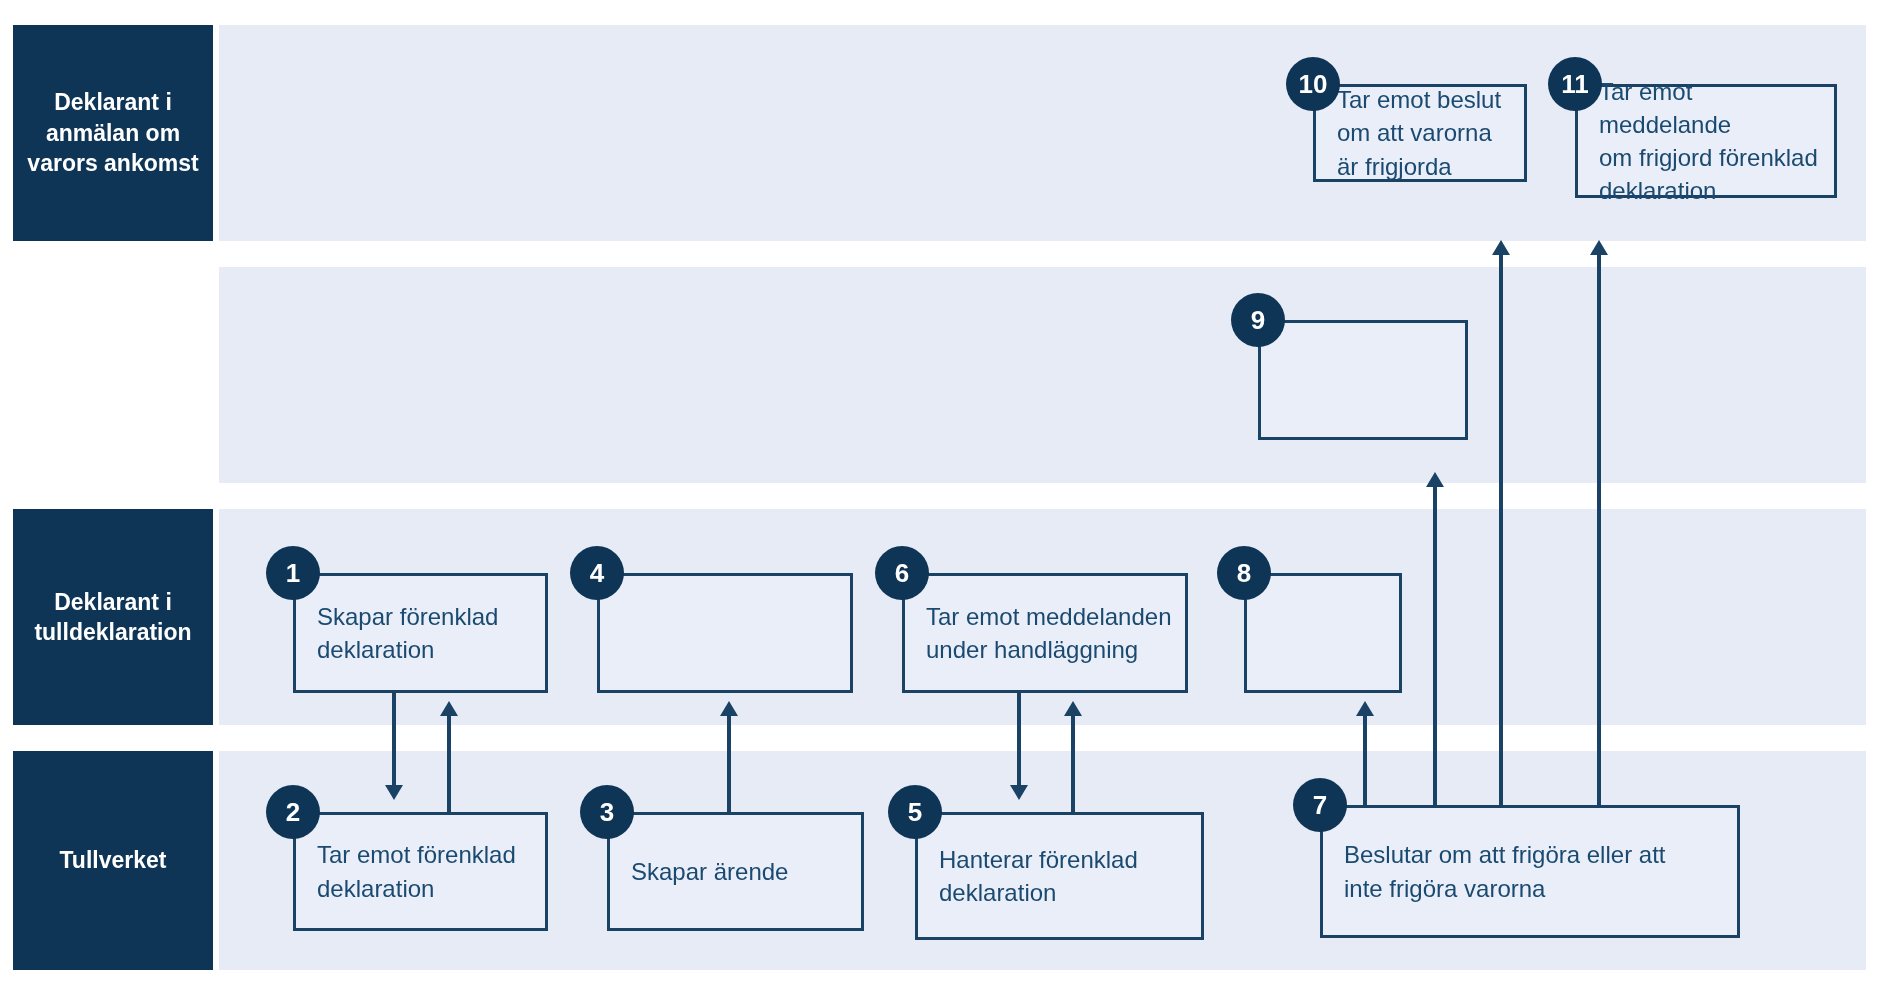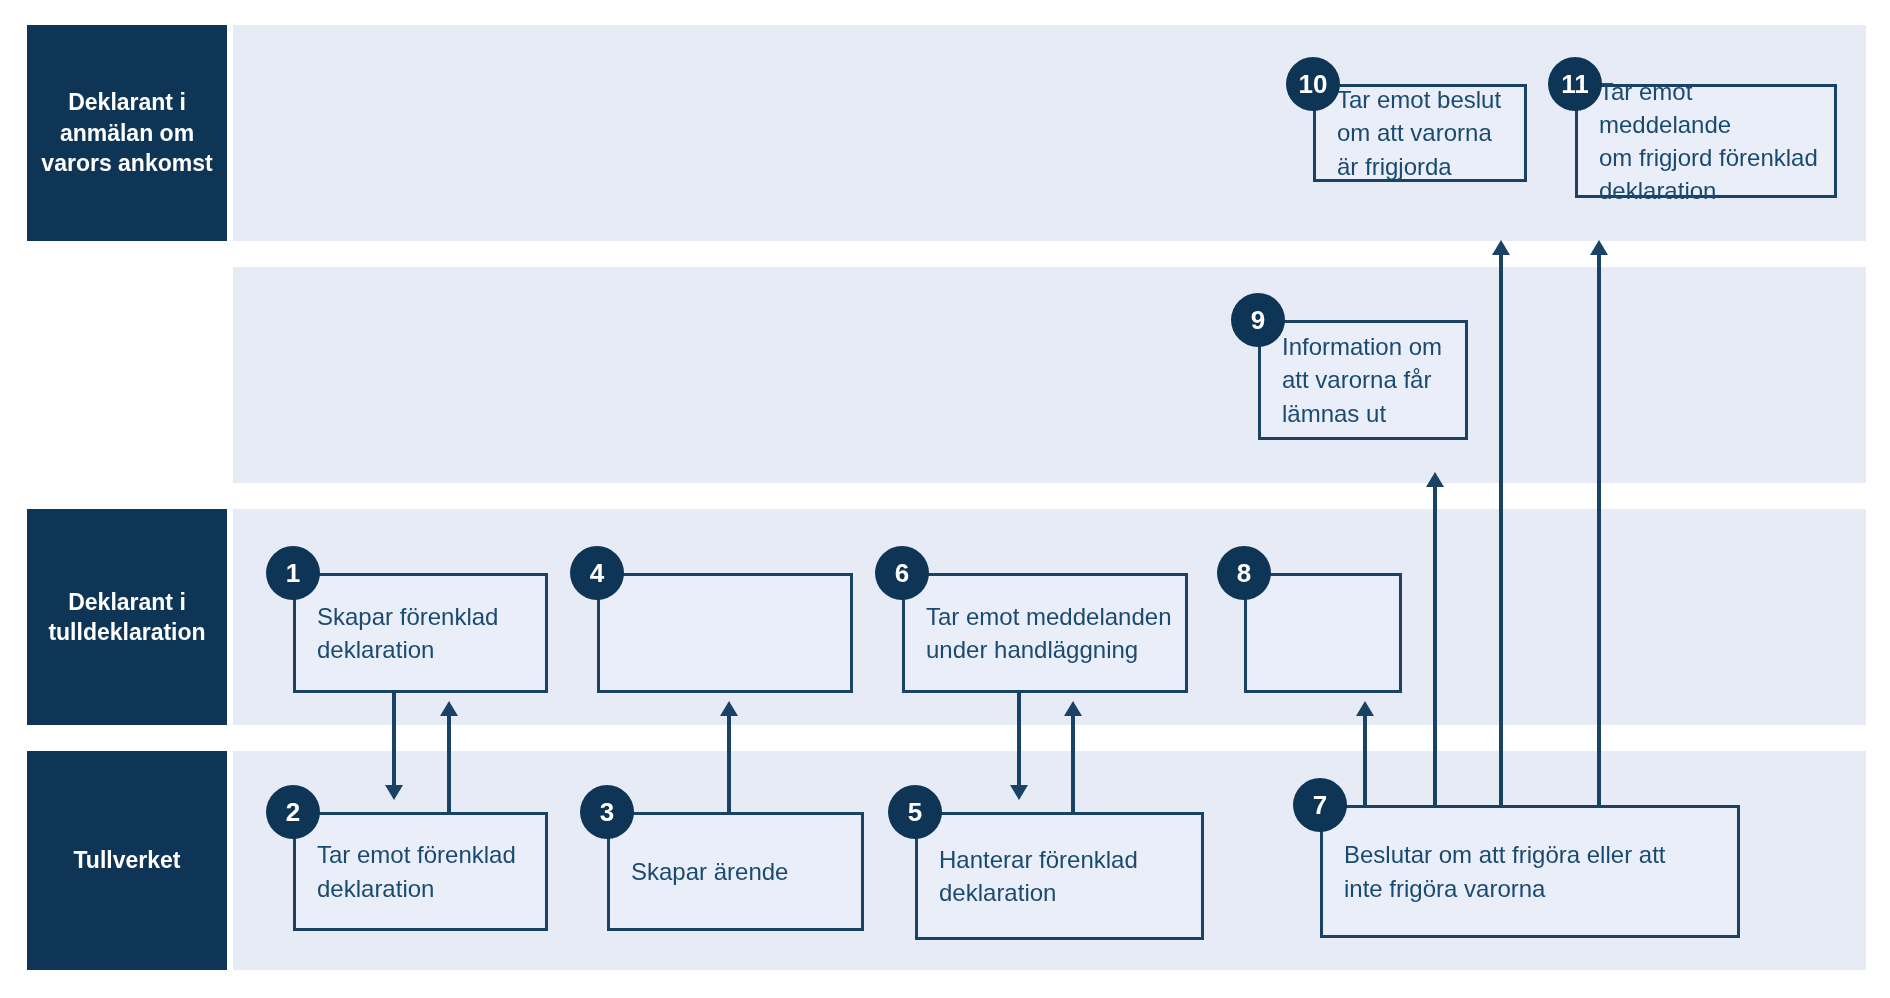--- a/index.html
+++ b/index.html
@@ -3,21 +3,21 @@
 <meta charset="utf-8">
 <style>
   :root{
     --navy:#0e3456; --line:#1a4265; --box-text:#1b4a70;
     --band:#e6ebf6; --box-fill:#e9eef8; --lane-label-text:#ffffff; --background:#ffffff;
   }
   html,body{margin:0;padding:0;background:var(--background);}
   body{font-family:"Liberation Sans","DejaVu Sans",sans-serif;}
   .diagram{position:relative;width:1890px;height:998px;background:var(--background);overflow:hidden;}
 
-  .lane{position:absolute;left:27px;right:24px;padding-left:12px;}
+  .lane{position:absolute;left:13px;right:24px;padding-left:12px;}
   .lane-label{
     position:absolute;left:0;top:0;bottom:0;width:200px;
     background:var(--navy);color:var(--lane-label-text);
     display:flex;align-items:center;justify-content:center;text-align:center;
     font-weight:bold;font-size:23px;line-height:1.32;white-space:pre-line;padding:0 2px;box-sizing:border-box;
   }
   .lane-band{position:absolute;left:206px;right:0;top:0;bottom:0;background:var(--band);}
 
   .step{
     position:absolute;background:var(--box-fill);border:3px solid var(--line);
@@ -129,23 +129,20 @@
   <div class="step" style="left:1320px;top:805px;width:420px;height:133px;">
     <div class="step-num">7</div>
     <div class="step-text">Beslutar om att frigöra eller att
 inte frigöra varorna</div>
   </div>
   <div class="step" style="left:1244px;top:573px;width:158px;height:120px;">
     <div class="step-num">8</div>
   </div>
   <div class="step" style="left:1258px;top:320px;width:210px;height:120px;">
     <div class="step-num">9</div>
-    <div class="step-text">Information om
-att varorna får
-lämnas ut</div>
   </div>
   <div class="step" style="left:1313px;top:84px;width:214px;height:98px;">
     <div class="step-num">10</div>
     <div class="step-text">Tar emot beslut
 om att varorna
 är frigjorda</div>
   </div>
   <div class="step" style="left:1575px;top:84px;width:262px;height:114px;">
     <div class="step-num">11</div>
     <div class="step-text">Tar emot meddelande

